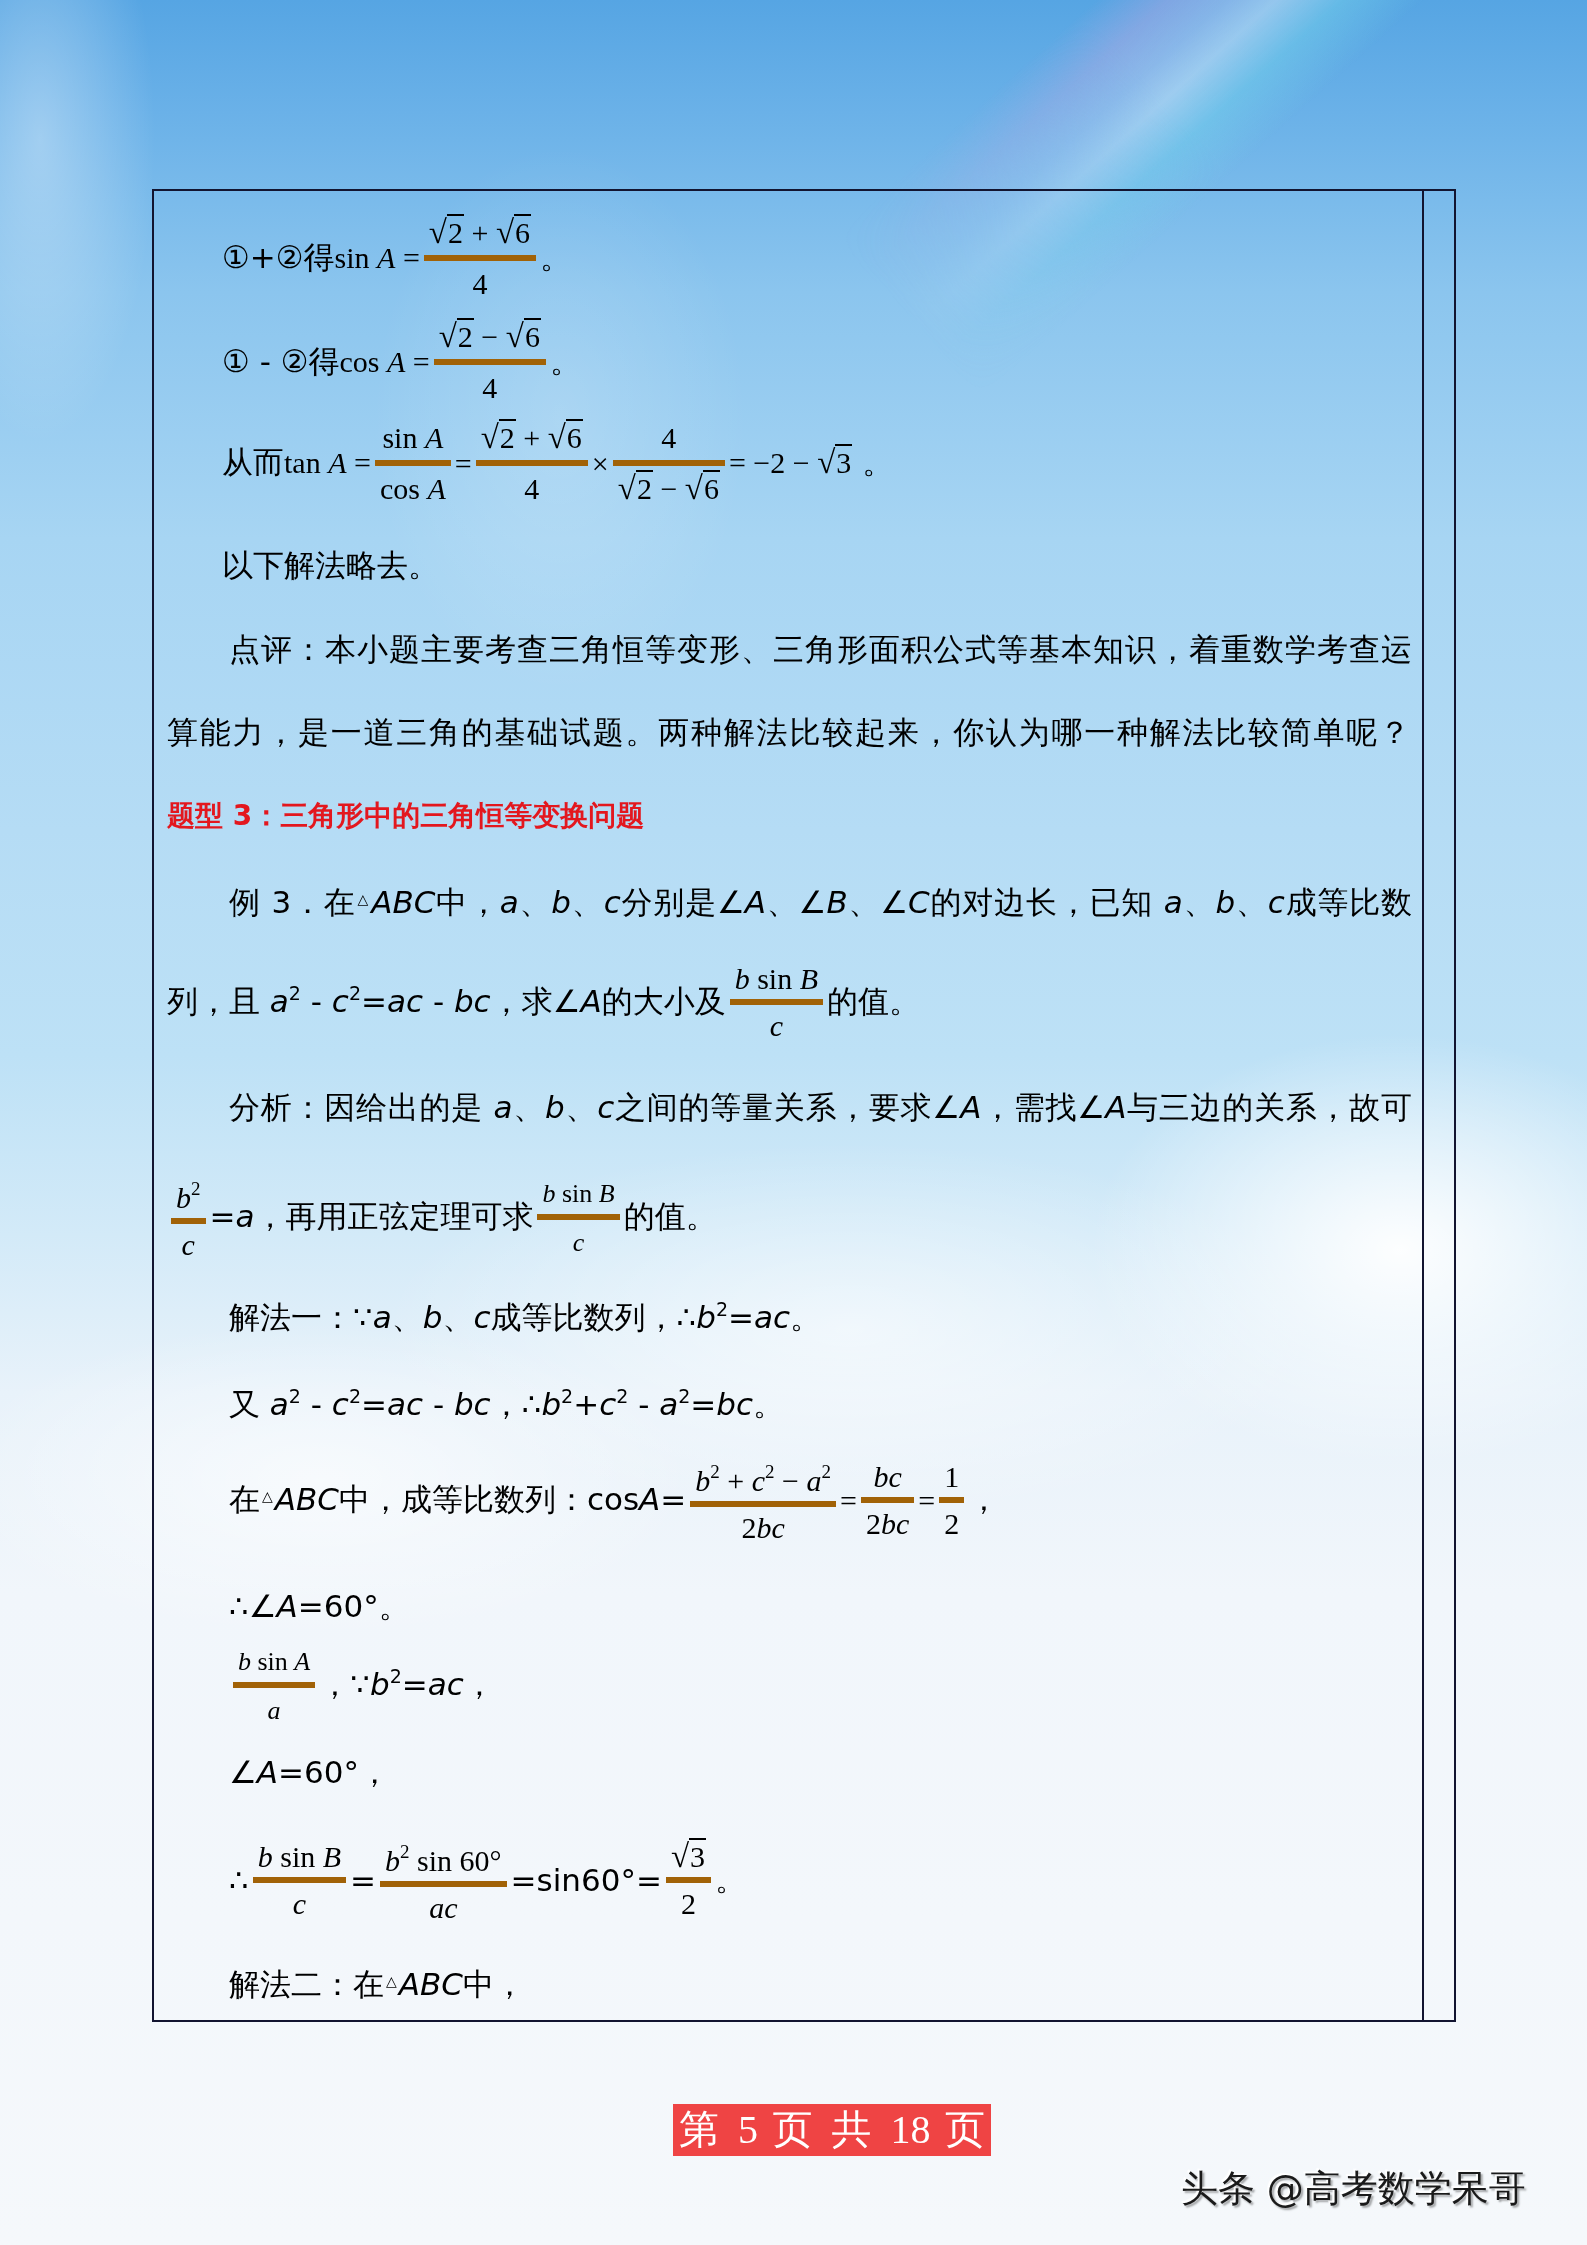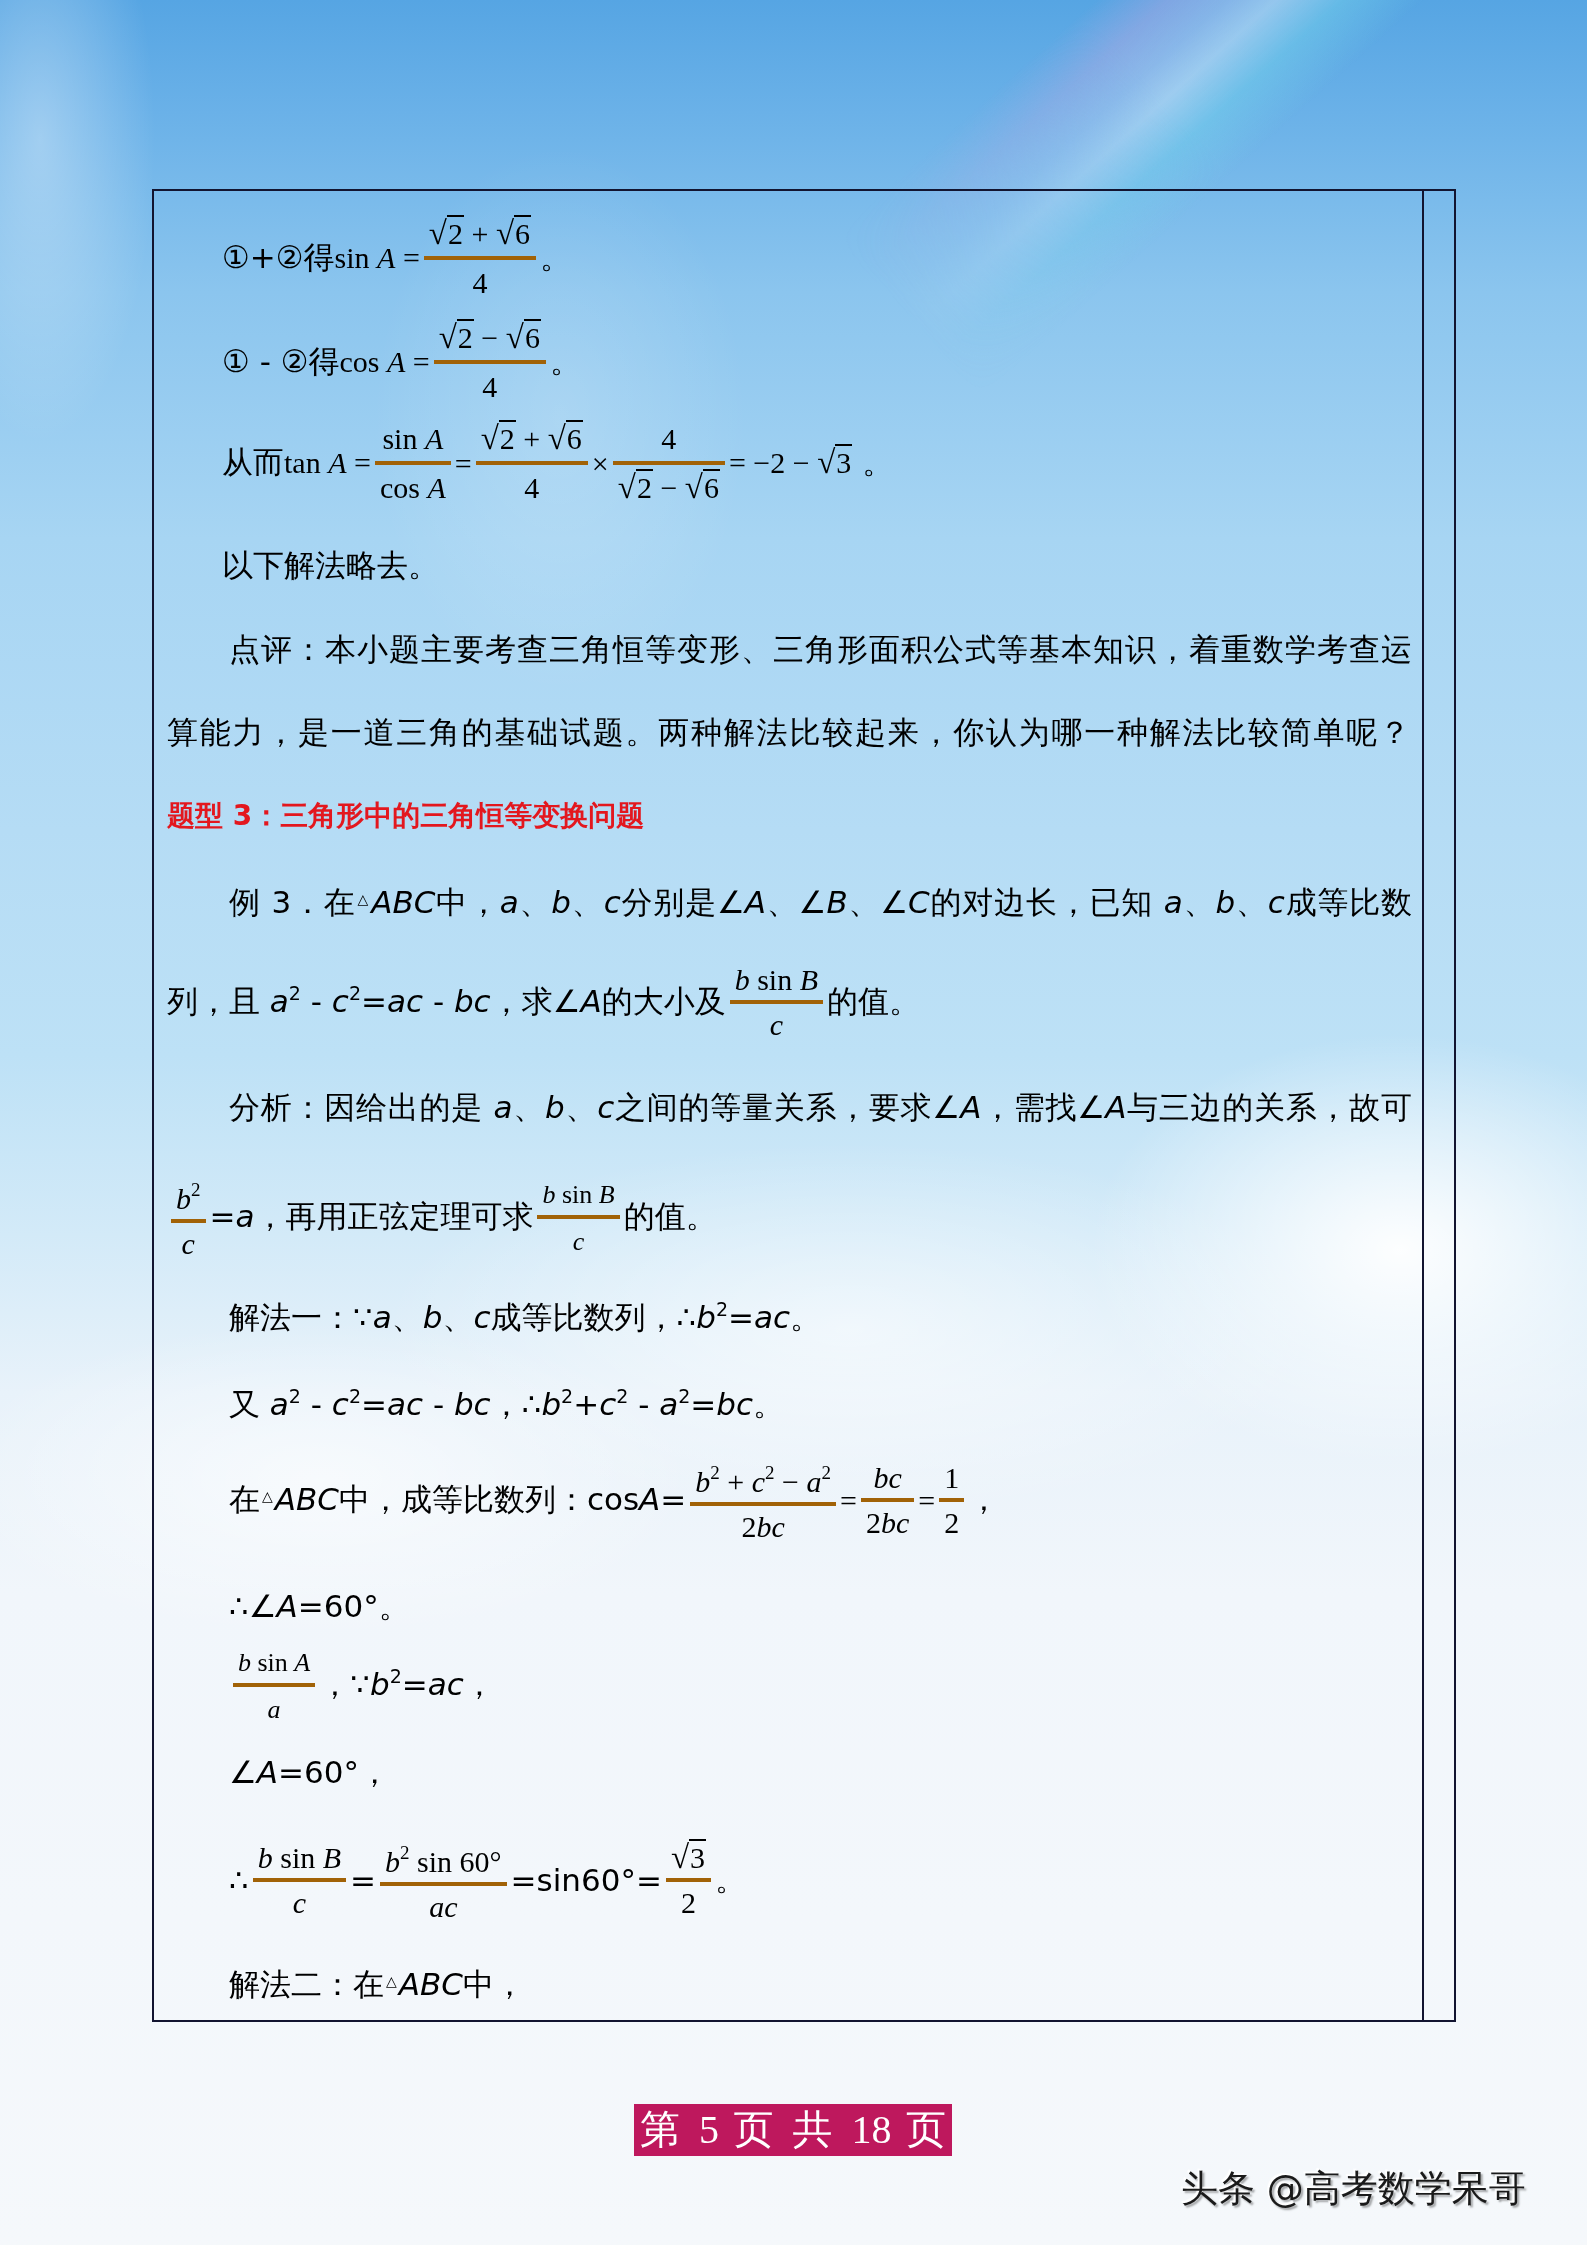--- a/index.html
+++ b/index.html
@@ -52,21 +52,21 @@
   .r-m, .r-mi, .r-msup, .r-sqrt, .r-rad { font-family: "Liberation Serif", "DejaVu Serif", serif; }
   .r-m, .r-mi, .r-rad { font-size: 30px; }
   .r-mi { font-style: italic; }
   .r-msup { font-size: 19px; vertical-align: 13px; }
   .r-sqrt { font-size: 33px; }
   .r-rad { border-top: 2px solid #000; padding: 0 1px; }
   .frac { display: inline-flex; flex-direction: column; margin: 0 4px; }
   .frac .num, .frac .den {
     display: block; text-align: center; line-height: 40px; padding: 0 5px; white-space: nowrap;
   }
-  .frac .num { border-bottom: 4px solid #a16207; }
+  .frac .num { border-bottom: 6px solid #a16207; }
   .frac.big .num, .frac.big .den { line-height: 44px; }
   .frac.small .r-m, .frac.small .r-mi { font-size: 26px; }
   .footer-box {
     position: absolute; left: 634px; top: 2104px; width: 318px; height: 52px;
     background: #000; color: #fff;
     font-family: "Liberation Serif", "DejaVu Serif", serif; font-size: 40px; line-height: 52px;
     padding: 0 6px; text-align: justify; text-align-last: justify; white-space: normal;
   }
   .watermark {
     position: absolute; left: 1181px; top: 2163px; height: 52px; line-height: 52px;
@@ -222,17 +222,17 @@
     <span class="num"><span class="r-sqrt">√</span><span class="r-rad">3</span></span>
     <span class="den"><span class="r-m">2</span></span>
   </span>
   <span><span class="r-n"> 。</span></span>
 </div>
 
 <div class="line" style="left:229px;top:1935px">
   <span><span class="r-n">解法二：在</span><span class="r-tri">△</span><span class="r-i">ABC</span><span class="r-n">中，</span></span>
 </div>
 
-<div class="footer-box" style="background-color: #be185d; color: rgb(255, 255, 255);">
+<div class="footer-box" style="background-color: #ef4444; color: rgb(255, 255, 255); margin-left: 39px;">
   <span>第 5 页 共 18 页</span>
 </div>
 
 <div class="watermark">头条 @高考数学呆哥</div>
 
 </body></html>

